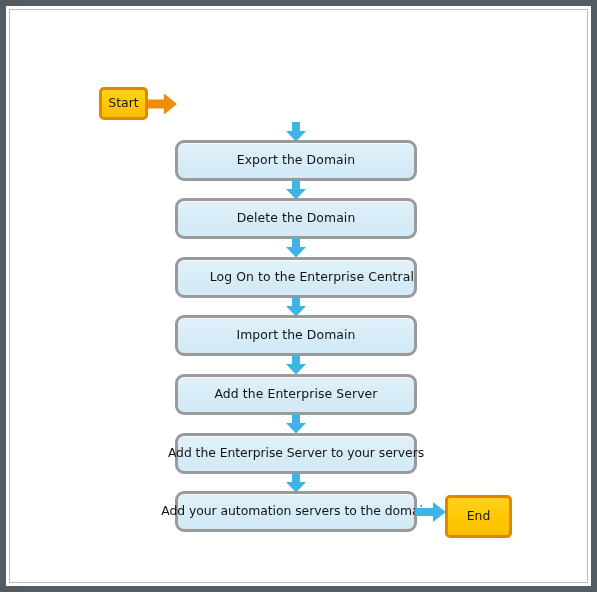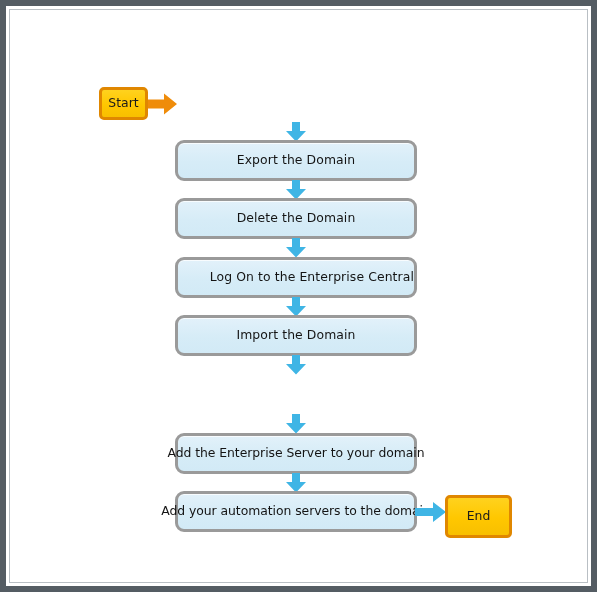--- a/index.html
+++ b/index.html
@@ -167,29 +167,32 @@
       <div class="node-process" style="top:305px;">
         <span class="node-label">Import the Domain</span>
       </div>
 
       <div class="conn" style="left:275px; top:345px;">
         <svg width="22" height="20" viewBox="0 0 22 20" aria-hidden="true">
           <path d="M7 0 H15 V9 H21 L11 19.5 L1 9 H7 Z" fill="#3fb5e5"></path>
         </svg>
       </div>
 
+      <div class="node-process" style="top:364px;">
+        <span class="node-label">Add the Enterprise Server</span>
+      </div>
 
       <div class="conn" style="left:275px; top:404px;">
         <svg width="22" height="20" viewBox="0 0 22 20" aria-hidden="true">
           <path d="M7 0 H15 V9 H21 L11 19.5 L1 9 H7 Z" fill="#3fb5e5"></path>
         </svg>
       </div>
 
       <div class="node-process tight" style="top:423px;">
-        <span class="node-label">Add the Enterprise Server to your domain</span>
+        <span class="node-label">Add the Enterprise Server to your servers</span>
       </div>
 
       <div class="conn" style="left:275px; top:463px;">
         <svg width="22" height="20" viewBox="0 0 22 20" aria-hidden="true">
           <path d="M7 0 H15 V9 H21 L11 19.5 L1 9 H7 Z" fill="#3fb5e5"></path>
         </svg>
       </div>
 
       <div class="node-process tight" style="top:481px;">
         <span class="node-label">Add your automation servers to the domain</span>

